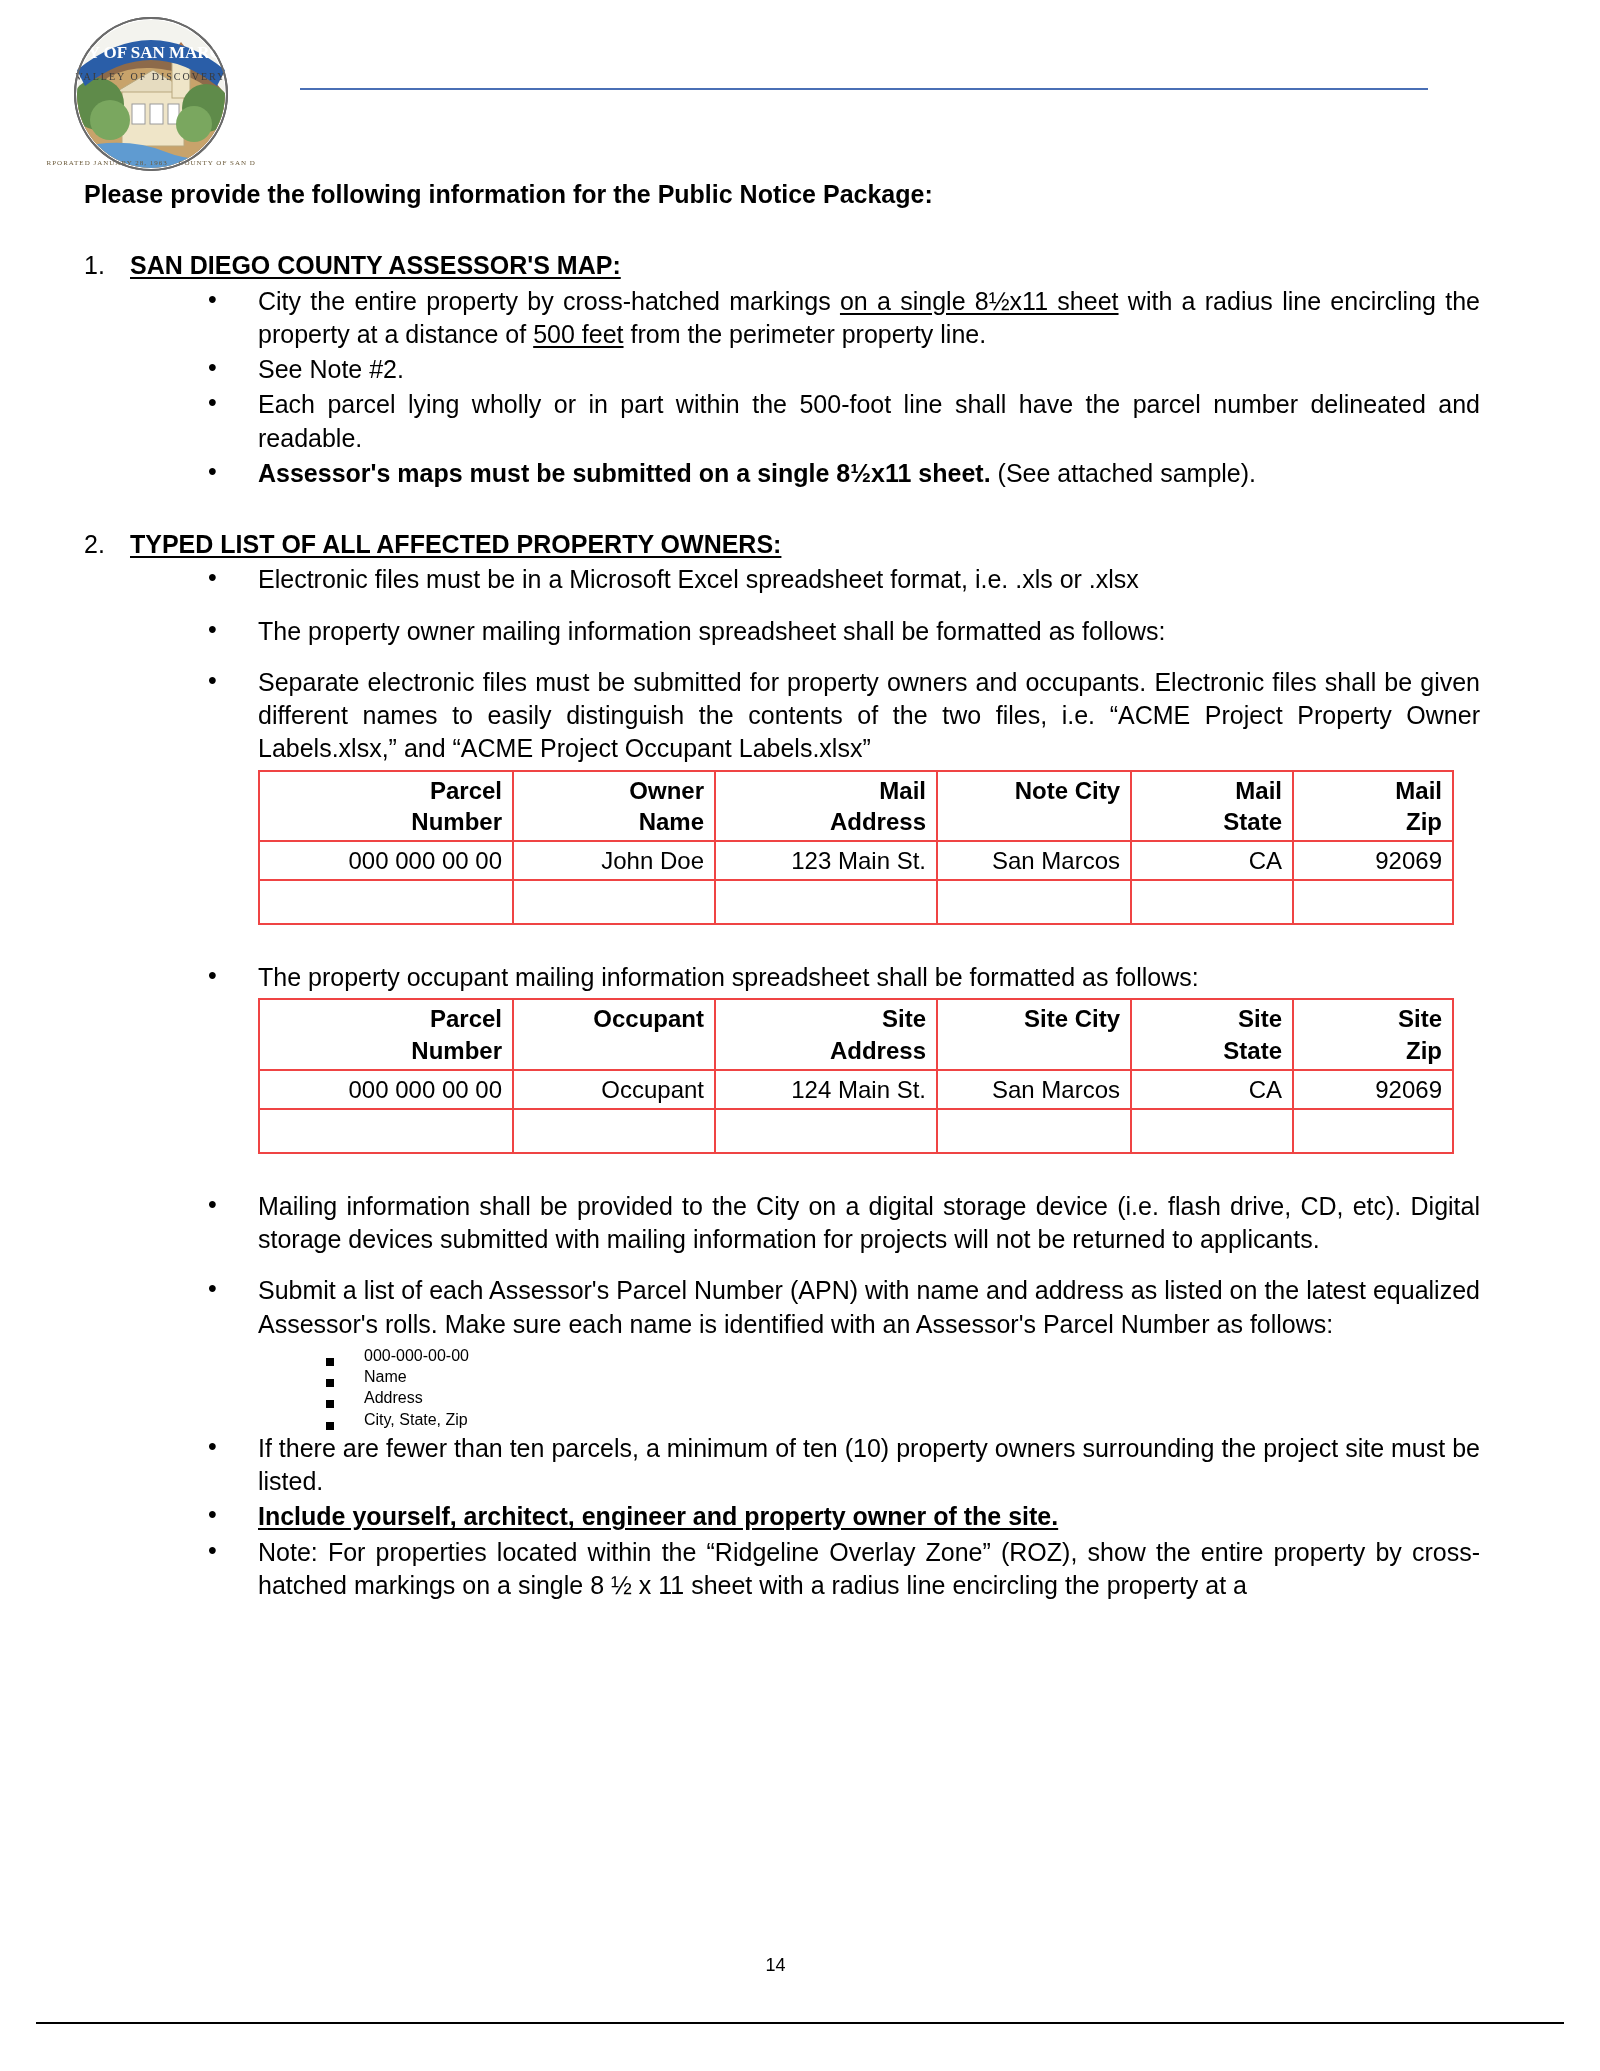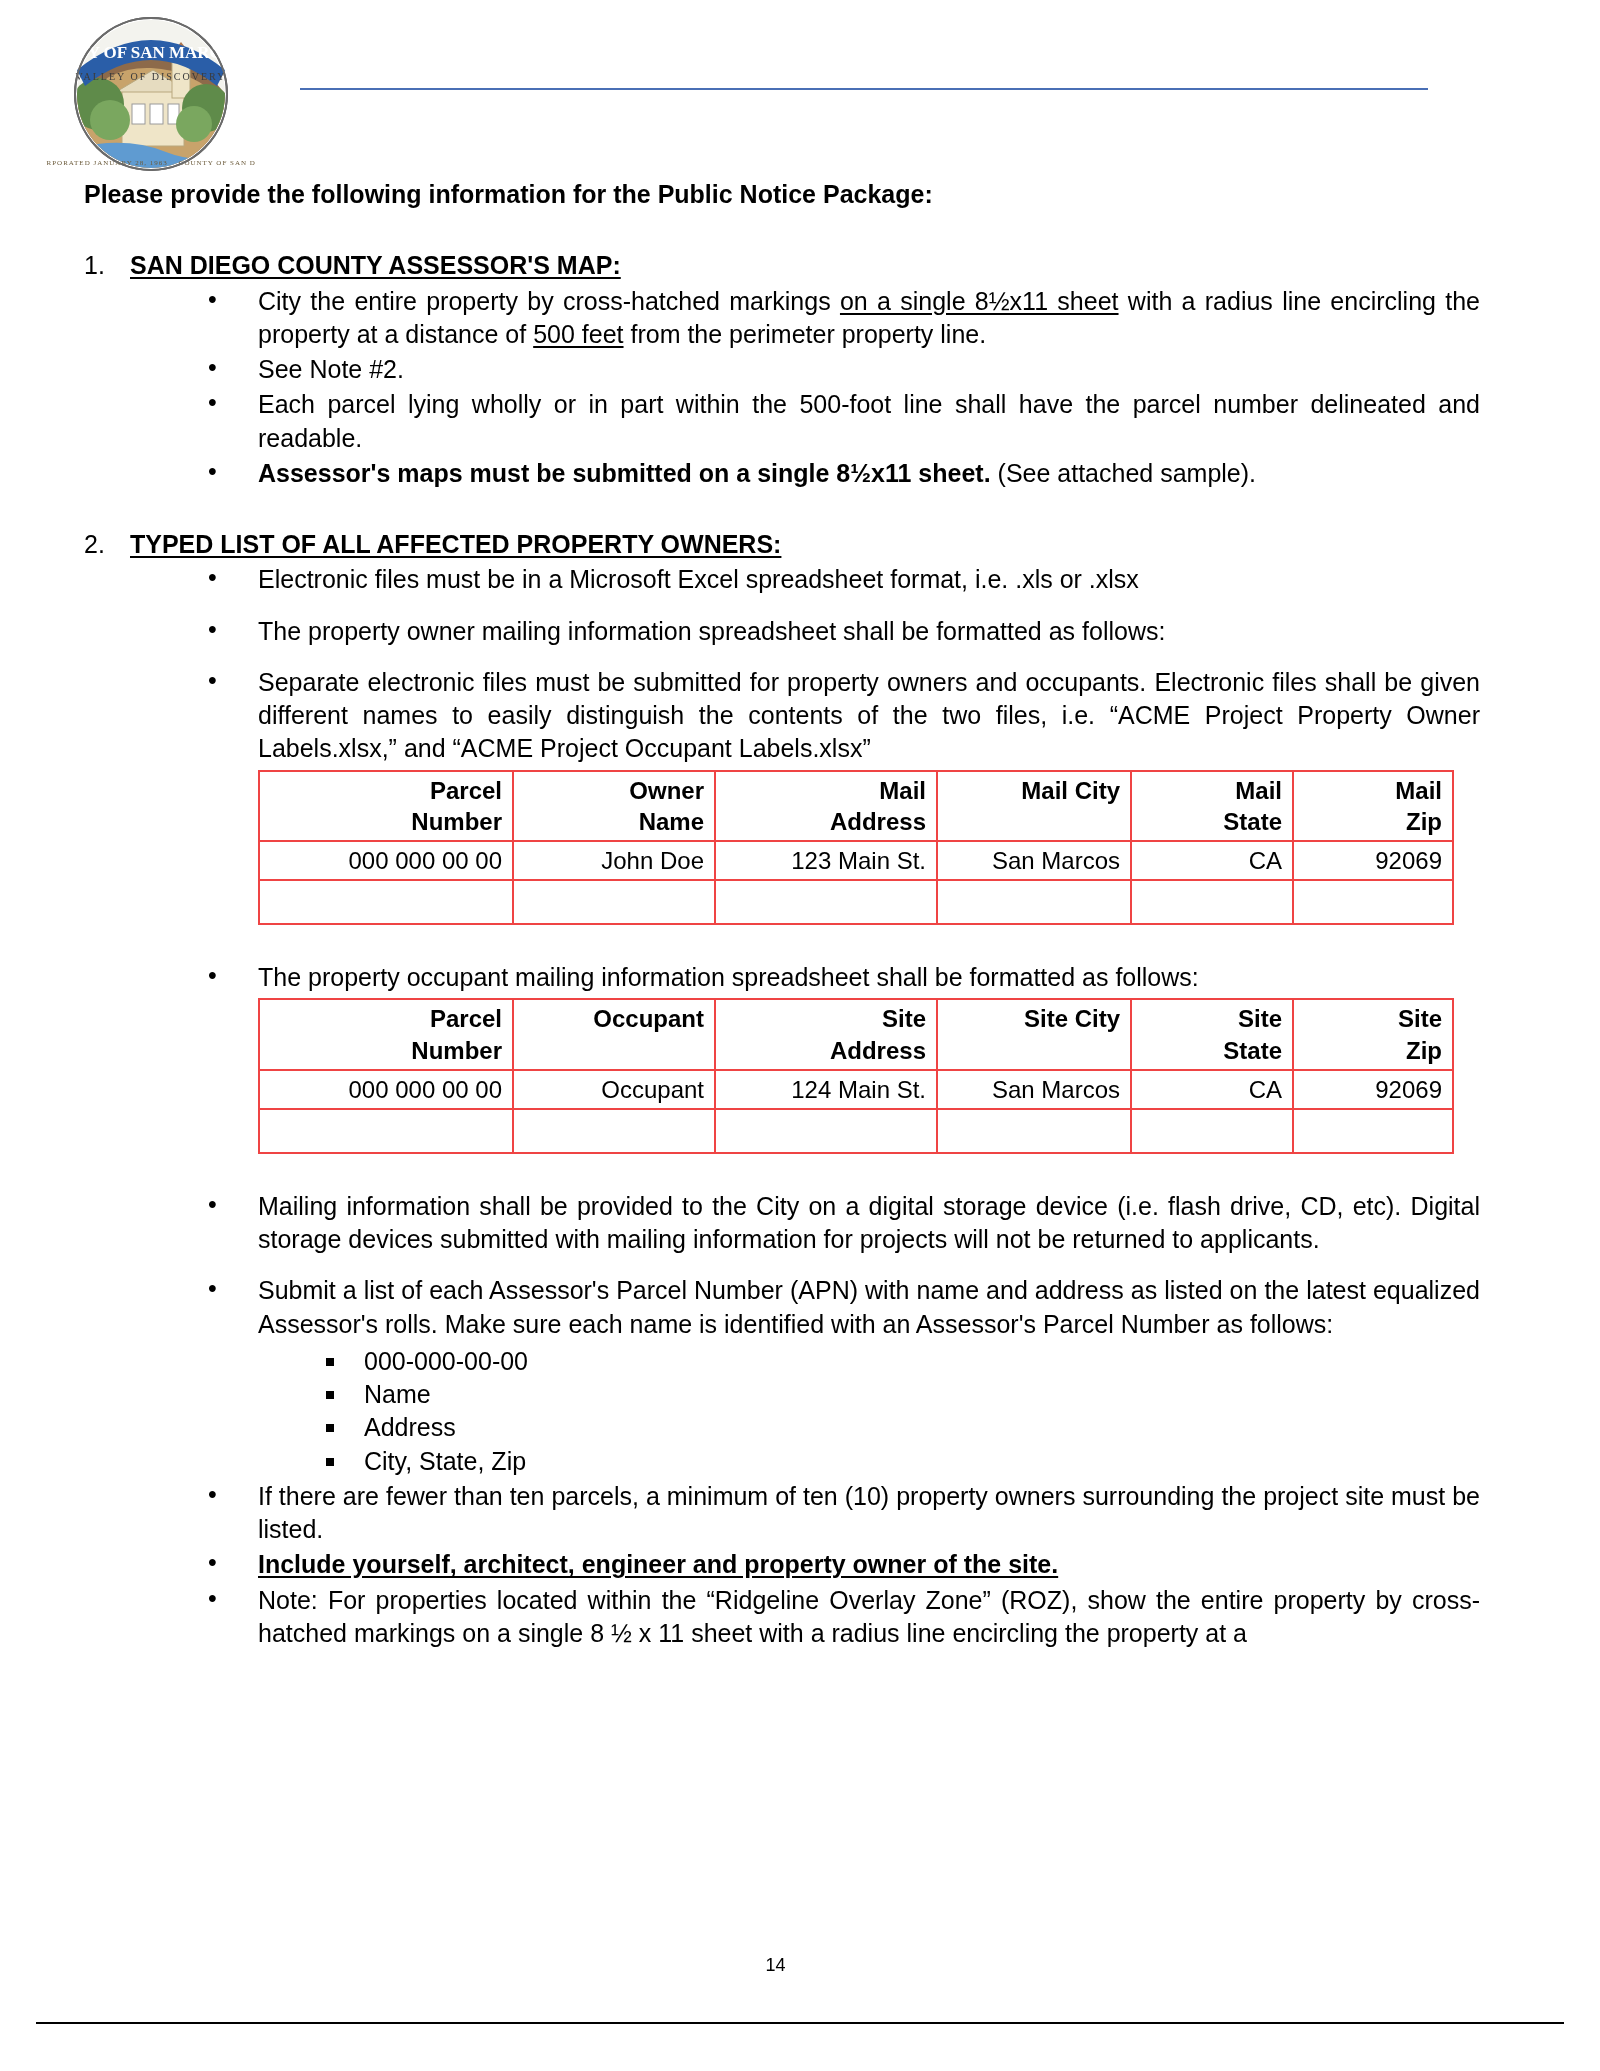--- a/index.html
+++ b/index.html
@@ -113,21 +113,21 @@
   
   ul.sq {
     list-style: none;
     margin: 4px 0 0 0;
     padding: 0;
   }
   ul.sq > li {
     position: relative;
     padding-left: 44px;
     margin-left: 236px;
-    font-size: 25px;
+    font-size: 16px;
     line-height: 1.33;
   }
   ul.sq > li::before {
     content: "";
     position: absolute;
     left: 6px;
     top: 13px;
     width: 8px;
     height: 8px;
     background: #000;
@@ -271,21 +271,21 @@
             </th>
             <th class="col-b">
               <span>Owner</span>
               <span class="l2">Name</span>
             </th>
             <th class="col-c">
               <span>Mail</span>
               <span class="l2">Address</span>
             </th>
             <th class="col-d">
-              <span>Mail City</span>
+              <span>Note City</span>
               <span class="l2"></span>
             </th>
             <th class="col-e">
               <span>Mail</span>
               <span class="l2">State</span>
             </th>
             <th class="col-f">
               <span>Mail</span>
               <span class="l2">Zip</span>
             </th>

